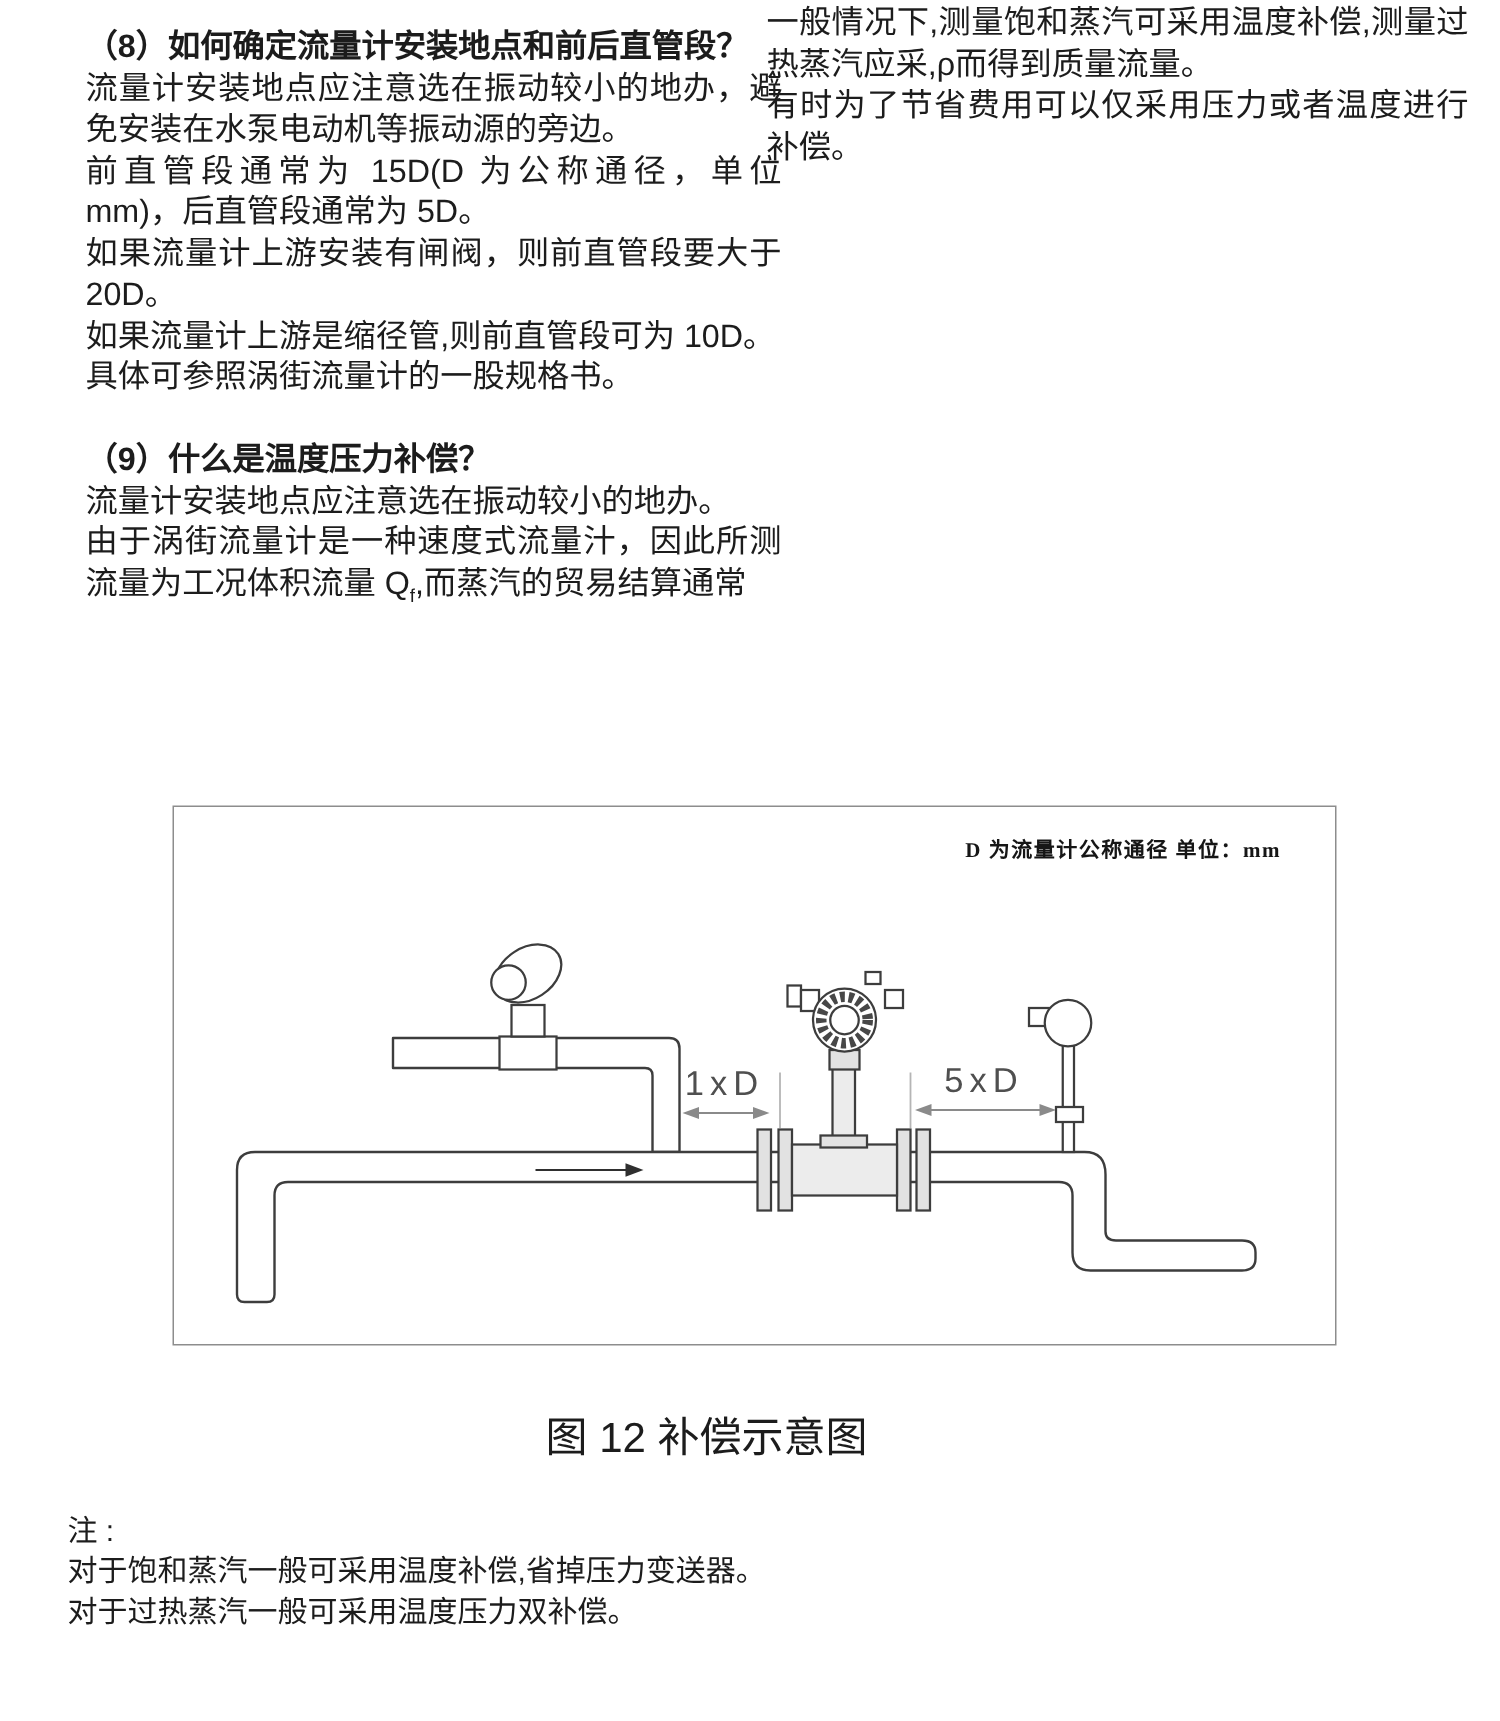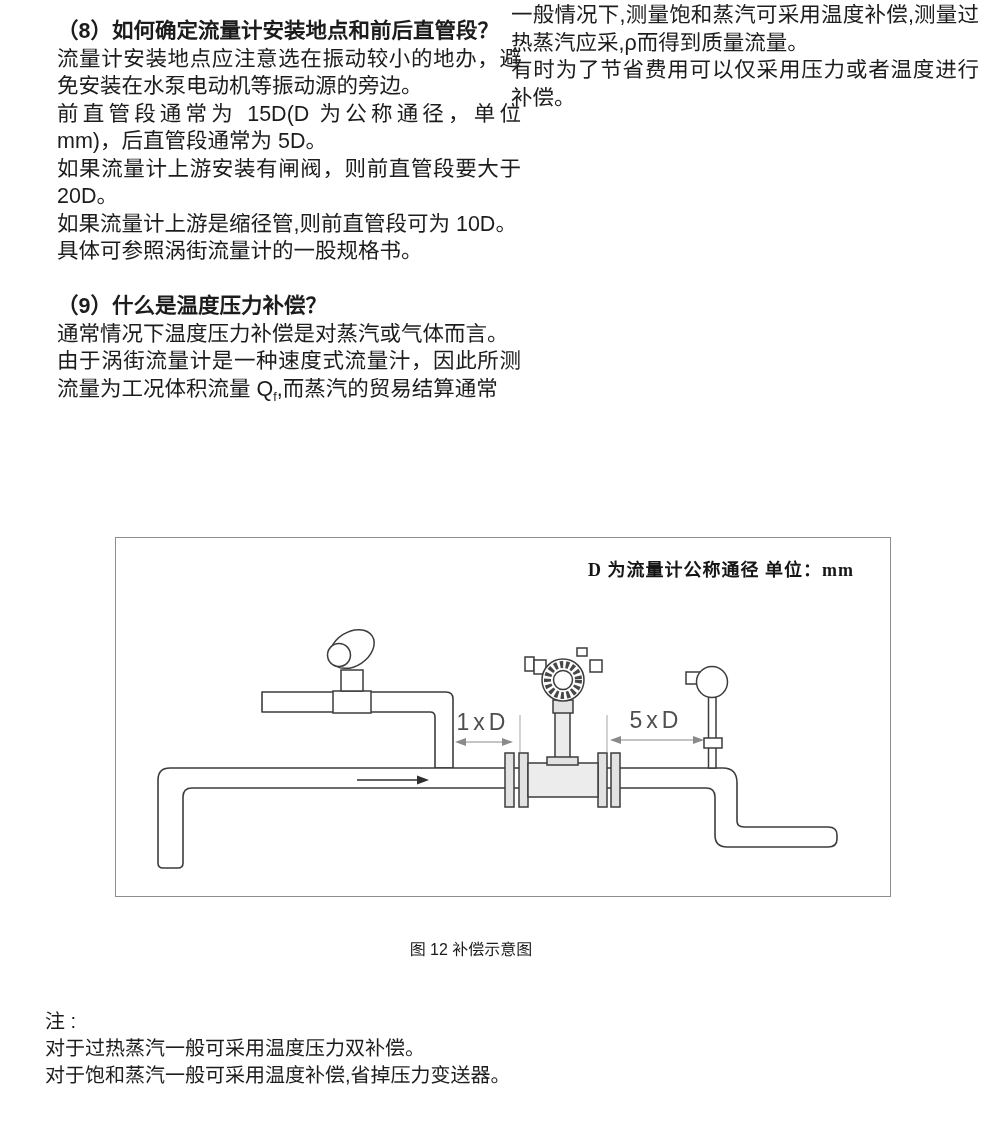--- a/index.html
+++ b/index.html
@@ -17,25 +17,25 @@
   sub { font-size:12.5px; }
 
   .diagram {
     position:absolute; left:115px; top:537px; width:774px; height:358px;
     border:1px solid #8d8d8d; background:#fff;
   }
   .diagram svg { position:absolute; left:0; top:0; display:block; }
   .dnote {
     position:absolute; top:17px; right:36px;
     font-family:"Liberation Serif","DejaVu Serif",serif;
-    font-weight:bold; font-size:18px; color:#161616; letter-spacing:1px;
+    font-weight:bold; font-size:14px; color:#161616; letter-spacing:1px;
   }
 
   .caption { position:absolute; left:71px; top:936px; width:800px;
-             text-align:center; font-size:16px; }
+             text-align:center; font-size:28px; }
 
   .notes { position:absolute; left:45px; top:1008px; font-size:20px; line-height:27.2px; }
   .notes p { margin:0; }
 
   
   .pipe   { fill:#ffffff; stroke:#3d3d3d; stroke-width:1.6; stroke-linejoin:round; }
   .part   { fill:#ffffff; stroke:#3d3d3d; stroke-width:1.5; }
   .metal  { fill:#e2e2e2; stroke:#3d3d3d; stroke-width:1.5; }
   .metal2 { fill:#ececec; stroke:#3d3d3d; stroke-width:1.5; }
   .teeth  { fill:none; stroke:#474747; stroke-width:7; stroke-dasharray:3.2 2.6; }
@@ -54,21 +54,21 @@
 
   <div class="col col-left">
     <p class="heading">（8）如何确定流量计安装地点和前后直管段？</p>
     <p>流量计安装地点应注意选在振动较小的地办，避免安装在水泵电动机等振动源的旁边。</p>
     <p>前直管段通常为 15D(D 为公称通径，单位 mm)，后直管段通常为 5D。</p>
     <p>如果流量计上游安装有闸阀，则前直管段要大于20D。</p>
     <p>如果流量计上游是缩径管,则前直管段可为 10D。</p>
     <p>具体可参照涡街流量计的一股规格书。</p>
 
     <p class="heading gap">（9）什么是温度压力补偿？</p>
-    <p>通常情况下温度压力补偿是对蒸汽或气体而言。</p>
+    <p>流量计安装地点应注意选在振动较小的地办。</p>
     <p><span>由于涡街流量计是一种速度式流量汁，因此所测流量为工况体积流量 Q</span><sub>f</sub><span>,而蒸汽的贸易结算通常</span></p>
   </div>
 
   <div class="col col-right">
     <p>一般情况下,测量饱和蒸汽可采用温度补偿,测量过热蒸汽应采,ρ而得到质量流量。</p>
     <p>有时为了节省费用可以仅采用压力或者温度进行补偿。</p>
   </div>
 
   <div class="diagram">
     <svg viewBox="0 0 774 358" width="774" height="358">
@@ -143,17 +143,17 @@
       </g>
     </svg>
 
     <div class="dnote">D 为流量计公称通径 单位：mm</div>
   </div>
 
   <div class="caption">图 12 补偿示意图</div>
 
   <div class="notes">
     <p>注 :</p>
+    <p>对于饱和蒸汽一般可采用温度补偿,省掉压力变送器。</p>
     <p>对于过热蒸汽一般可采用温度压力双补偿。</p>
-    <p>对于饱和蒸汽一般可采用温度补偿,省掉压力变送器。</p>
   </div>
 
 </div>
 
 </body></html>

